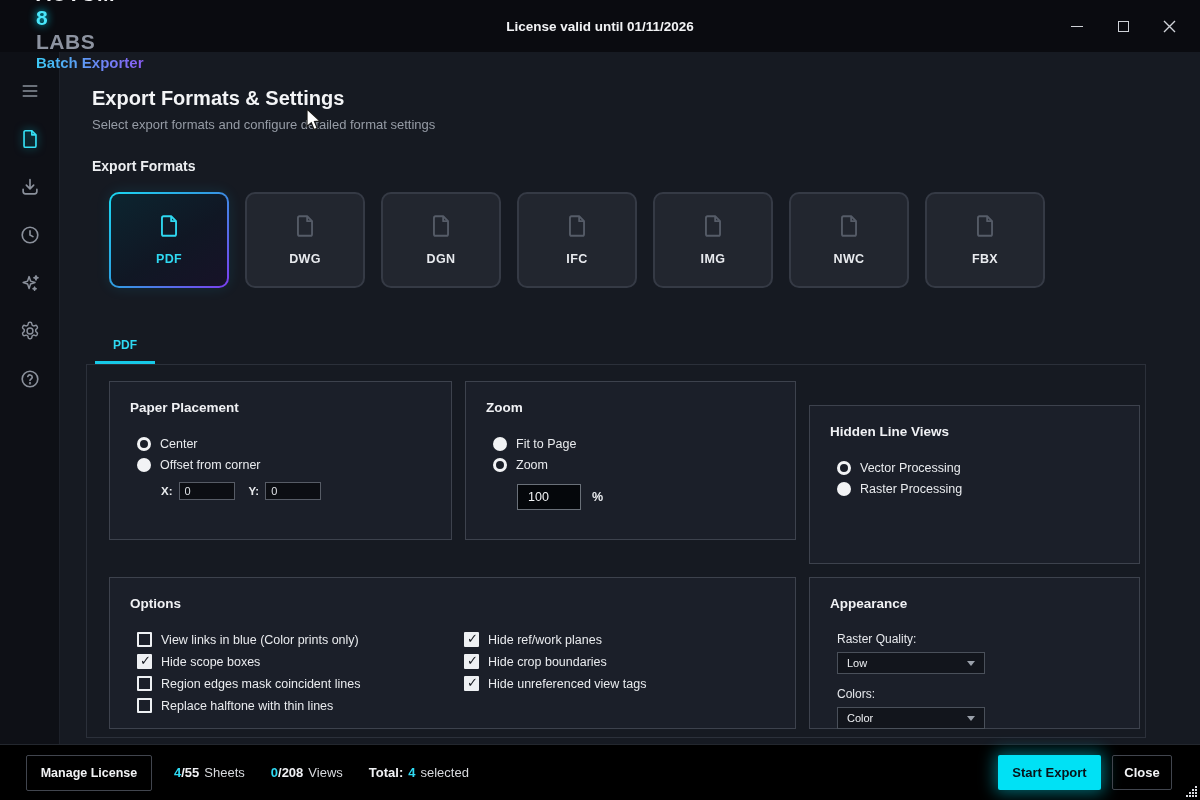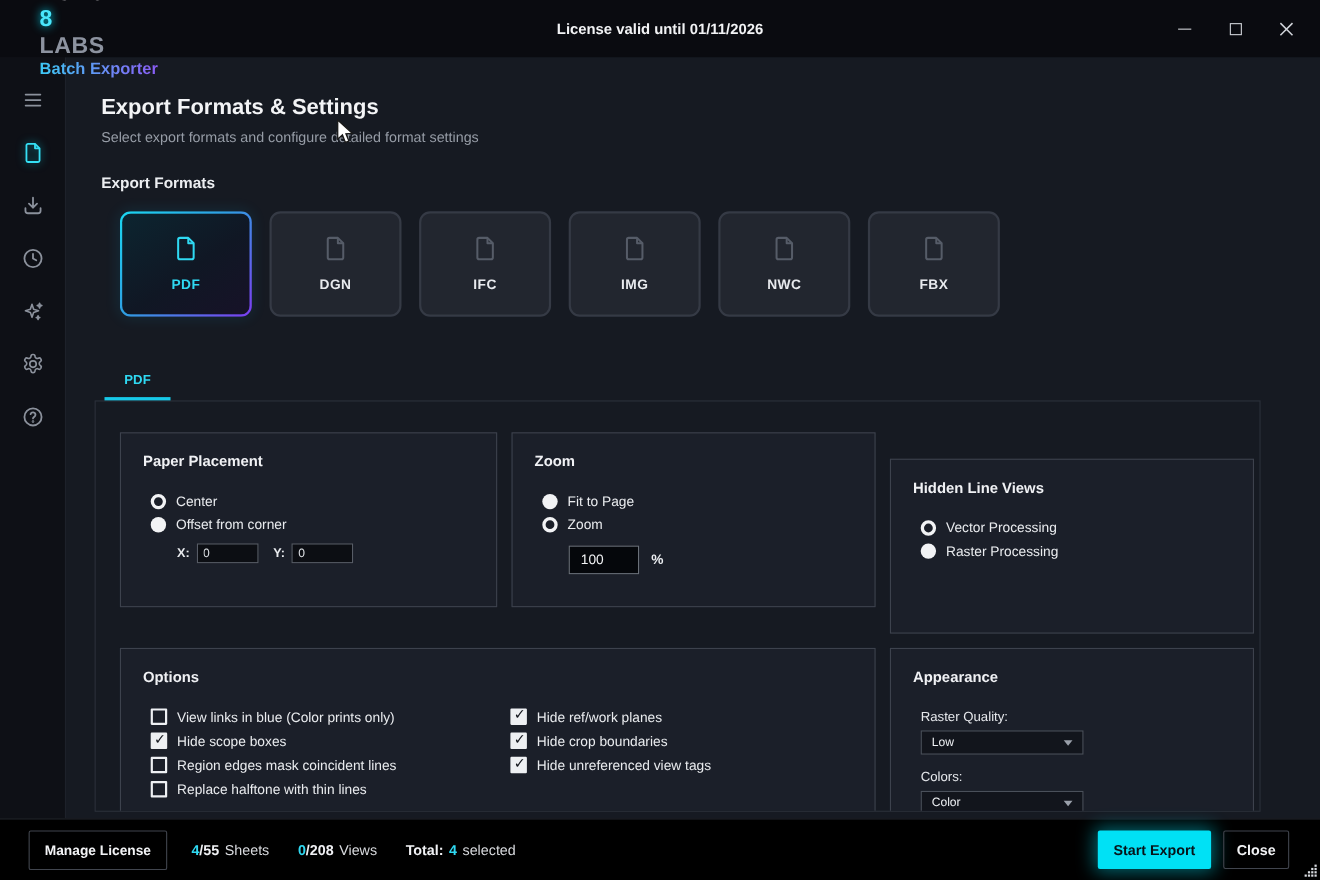--- a/index.html
+++ b/index.html
@@ -51,21 +51,21 @@
                linear-gradient(135deg,#1ad8f1 0%,#2f9ee2 45%,#7c3df0 100%) border-box;
     box-shadow:0 0 14px rgba(0,200,255,.12); }
   .card.selected svg { stroke:#2fd9f2; }
   .card.selected .card-label { color:#2fd9f2; }
 
   
   .tabstrip { margin-top:41px; height:35px; display:flex; }
   .tab { margin-left:9px; padding:9px 18px 0 18px; font-size:12px; font-weight:700; color:#2fd9f2;
     border-bottom:3px solid #17c9e8; cursor:pointer; }
   .frame { width:1060px; height:374px; border:1px solid #2b303a; border-top:1px solid #2b303a;
-    padding:28px 5px 0 22px; overflow:hidden; }
+    padding:16px 5px 0 22px; overflow:hidden; }
   .row1 { display:flex; gap:13px; }
   .row2 { display:flex; gap:13px; margin-top:13px; }
   .panel { background:#1b1f29; border:1px solid #3d424d; padding:18px 20px; }
   .p-paper { width:343px; height:159px; }
   .p-zoom { width:331px; height:159px; }
   .p-hidden { width:331px; height:159px;margin-top:24px; }
   .p-options { width:687px; height:152px; }
   .p-appearance { width:331px; height:152px; }
   .panel-title { font-size:13.5px; font-weight:700; color:#f0f1f4; line-height:16px; }
 
@@ -206,20 +206,27 @@
     <div class="page-subtitle">Select export formats and configure detailed format settings</div>
     <div class="section-title">Export Formats</div>
 
     <div class="cards">
       <div class="card selected">
         <svg width="26" height="26" viewBox="0 0 24 24" fill="none" stroke-width="1.7" stroke-linejoin="round">
             <path d="M14 3H7a1.5 1.5 0 0 0-1.5 1.5v15A1.5 1.5 0 0 0 7 21h10a1.5 1.5 0 0 0 1.5-1.5V7.5z"></path>
             <path d="M14 3v4.5h4.5"></path>
           </svg>
         <div class="card-label">PDF</div>
+      </div>
+      <div class="card">
+        <svg width="26" height="26" viewBox="0 0 24 24" fill="none" stroke-width="1.7" stroke-linejoin="round">
+            <path d="M14 3H7a1.5 1.5 0 0 0-1.5 1.5v15A1.5 1.5 0 0 0 7 21h10a1.5 1.5 0 0 0 1.5-1.5V7.5z"></path>
+            <path d="M14 3v4.5h4.5"></path>
+          </svg>
+        <div class="card-label">DWG</div>
       </div>
       <div class="card">
         <svg width="26" height="26" viewBox="0 0 24 24" fill="none" stroke-width="1.7" stroke-linejoin="round">
             <path d="M14 3H7a1.5 1.5 0 0 0-1.5 1.5v15A1.5 1.5 0 0 0 7 21h10a1.5 1.5 0 0 0 1.5-1.5V7.5z"></path>
             <path d="M14 3v4.5h4.5"></path>
           </svg>
         <div class="card-label">DGN</div>
       </div>
       <div class="card">
         <svg width="26" height="26" viewBox="0 0 24 24" fill="none" stroke-width="1.7" stroke-linejoin="round">

